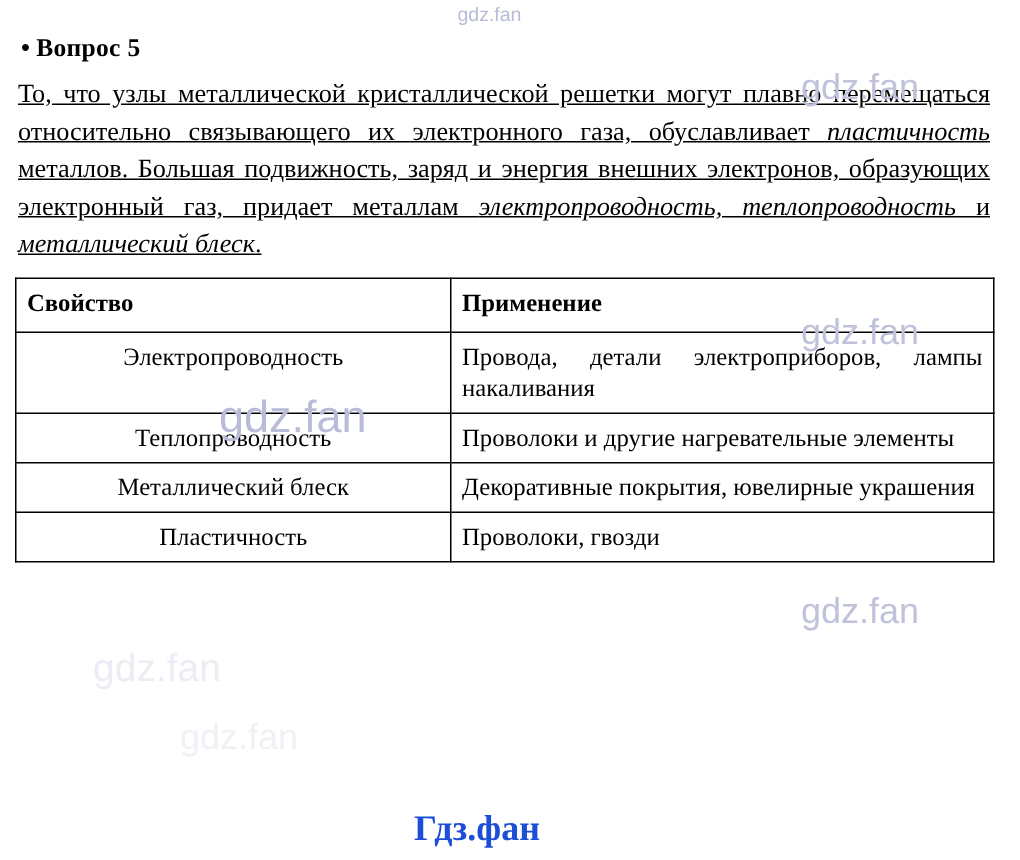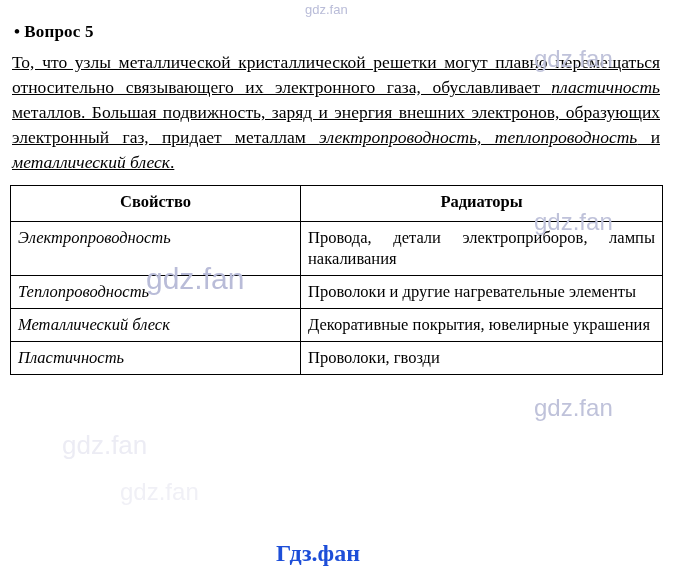--- a/index.html
+++ b/index.html
@@ -59,29 +59,29 @@
     table-layout: fixed;
   }
   table.props th, table.props td {
     border: 1px solid #000000;
     vertical-align: top;
     padding: 5px 7px 6px 7px;
     font-size: 16.5px;
     line-height: 21px;
   }
   table.props th {
-    text-align: center;
+    text-align: left;
     font-weight: bold;
     font-size: 16.5px;
     height: 24px;
   }
   table.props col.c1 { width: 290px; }
   table.props col.c2 { width: 362px; }
   td.italic {
-    font-style: italic;
+    text-align: center;
   }
   td.justify {
     text-align: justify;
     text-justify: inter-word;
   }
   
   .wm {
     position: absolute;
     color: #c8c8d8;
     font-family: "Liberation Sans", sans-serif;
@@ -158,21 +158,21 @@
     <p class="paragraph"><span>То, что узлы металлической кристаллической решетки могут плавно перемещаться относительно связывающего их электронного газа, обуславливает </span><i>пластичность</i><span> металлов. Большая подвижность, заряд и энергия внешних электронов, образующих электронный газ, придает металлам </span><i>электропроводность, теплопроводность</i><span> и </span><i>металлический блеск</i><span>.</span></p>
 
     <table class="props">
       <colgroup>
           <col class="c1">
           <col class="c2">
         </colgroup>
       <thead>
         <tr>
           <th>Свойство</th>
-          <th>Радиаторы</th>
+          <th>Применение</th>
         </tr>
       </thead>
       <tbody>
         <tr>
           <td class="italic">Электропроводность</td>
           <td class="justify">Провода, детали электроприборов, лампы накаливания</td>
         </tr>
         <tr>
           <td class="italic">Теплопроводность</td>
           <td class="justify">Проволоки и другие нагревательные элементы</td>

